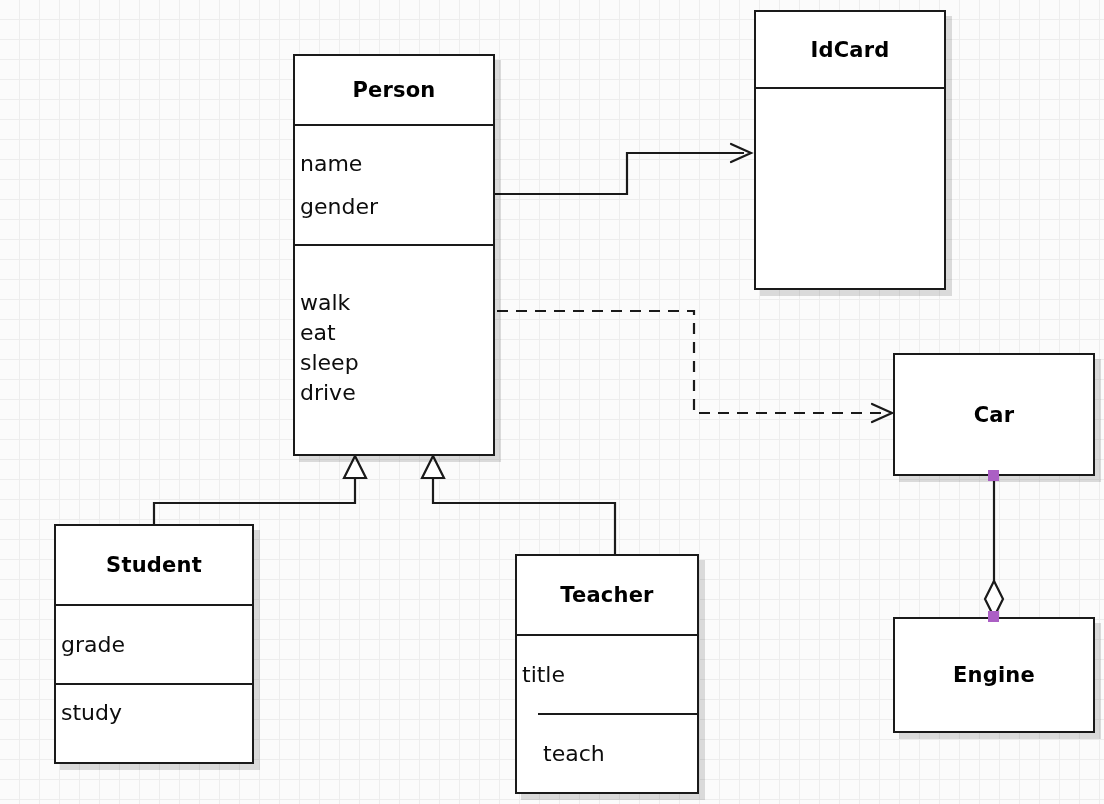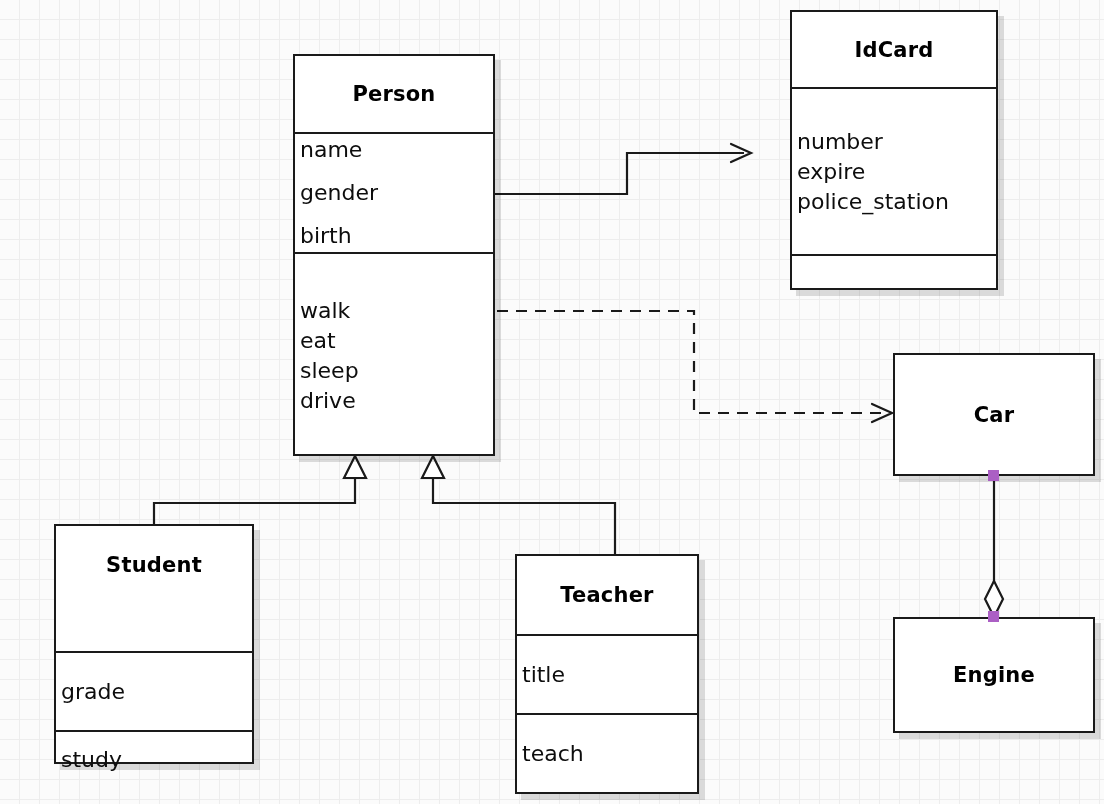--- a/index.html
+++ b/index.html
@@ -101,80 +101,74 @@
       <polygon points="433,456 422,478 444,478" fill="#ffffff" stroke="#1a1a1a" stroke-width="2.2" stroke-linejoin="miter"></polygon>
     </g>
 
     <g>
       <path d="M 994 476 L 994 617" fill="none" stroke="#1a1a1a" stroke-width="2.2"></path>
       <polygon points="994,581 1003,599 994,617 985,599" fill="#ffffff" stroke="#1a1a1a" stroke-width="2.2" stroke-linejoin="miter"></polygon>
     </g>
   </svg>
 
   <div class="uml-class" style="left:293px; top:54px; width:202px; height:402px;">
-    <div class="compartment cls-title" style="height:76px;">
+    <div class="compartment cls-title" style="height:68px;">
       <span>Person</span>
     </div>
     <div class="compartment cls-members" style="height:120px;gap:13px;">
       <div class="member">name</div>
       <div class="member">gender</div>
-      <div class="member">birth</div>
     </div>
     <div class="compartment cls-members" style="height:206px;">
       <div class="member">walk</div>
       <div class="member">eat</div>
       <div class="member">sleep</div>
       <div class="member">drive</div>
     </div>
   </div>
 
-  <div class="uml-class" style="left:790px; top:10px; width:208px; height:280px;">
+  <div class="uml-class" style="left:754px; top:10px; width:192px; height:280px;">
     <div class="compartment cls-title" style="height:75px;">
       <span>IdCard</span>
-    </div>
-    <div class="compartment cls-members" style="height:167px;">
-      <div class="member">number</div>
-      <div class="member">expire</div>
-      <div class="member">police_station</div>
     </div>
     <div class="compartment cls-empty" style="height:38px;"></div>
   </div>
 
   <div class="uml-class" style="left:893px; top:353px; width:202px; height:123px;">
     <div class="compartment cls-title" style="height:119px;">
       <span>Car</span>
     </div>
   </div>
 
   <div class="uml-class" style="left:893px; top:617px; width:202px; height:116px;">
     <div class="compartment cls-title" style="height:112px;">
       <span>Engine</span>
     </div>
   </div>
 
   <div class="uml-class" style="left:54px; top:524px; width:200px; height:240px;">
     <div class="compartment cls-title" style="height:78px;">
       <span>Student</span>
     </div>
-    <div class="compartment cls-members" style="height:79px;margin-top:47px;">
+    <div class="compartment cls-members" style="height:79px;">
       <div class="member">grade</div>
     </div>
     <div class="compartment cls-members" style="height:57px;">
       <div class="member">study</div>
     </div>
   </div>
 
   <div class="uml-class" style="left:515px; top:554px; width:184px; height:240px;">
     <div class="compartment cls-title" style="height:78px;">
       <span>Teacher</span>
     </div>
     <div class="compartment cls-members" style="height:79px;">
       <div class="member">title</div>
     </div>
-    <div class="compartment cls-members" style="height:79px;">
+    <div class="compartment cls-members" style="height:79px;margin-left:21px;">
       <div class="member">teach</div>
     </div>
   </div>
 
   <div class="handle" style="left:988px; top:470px;"></div>
   <div class="handle" style="left:988px; top:611px;"></div>
 
 </div>
 
 </body></html>

